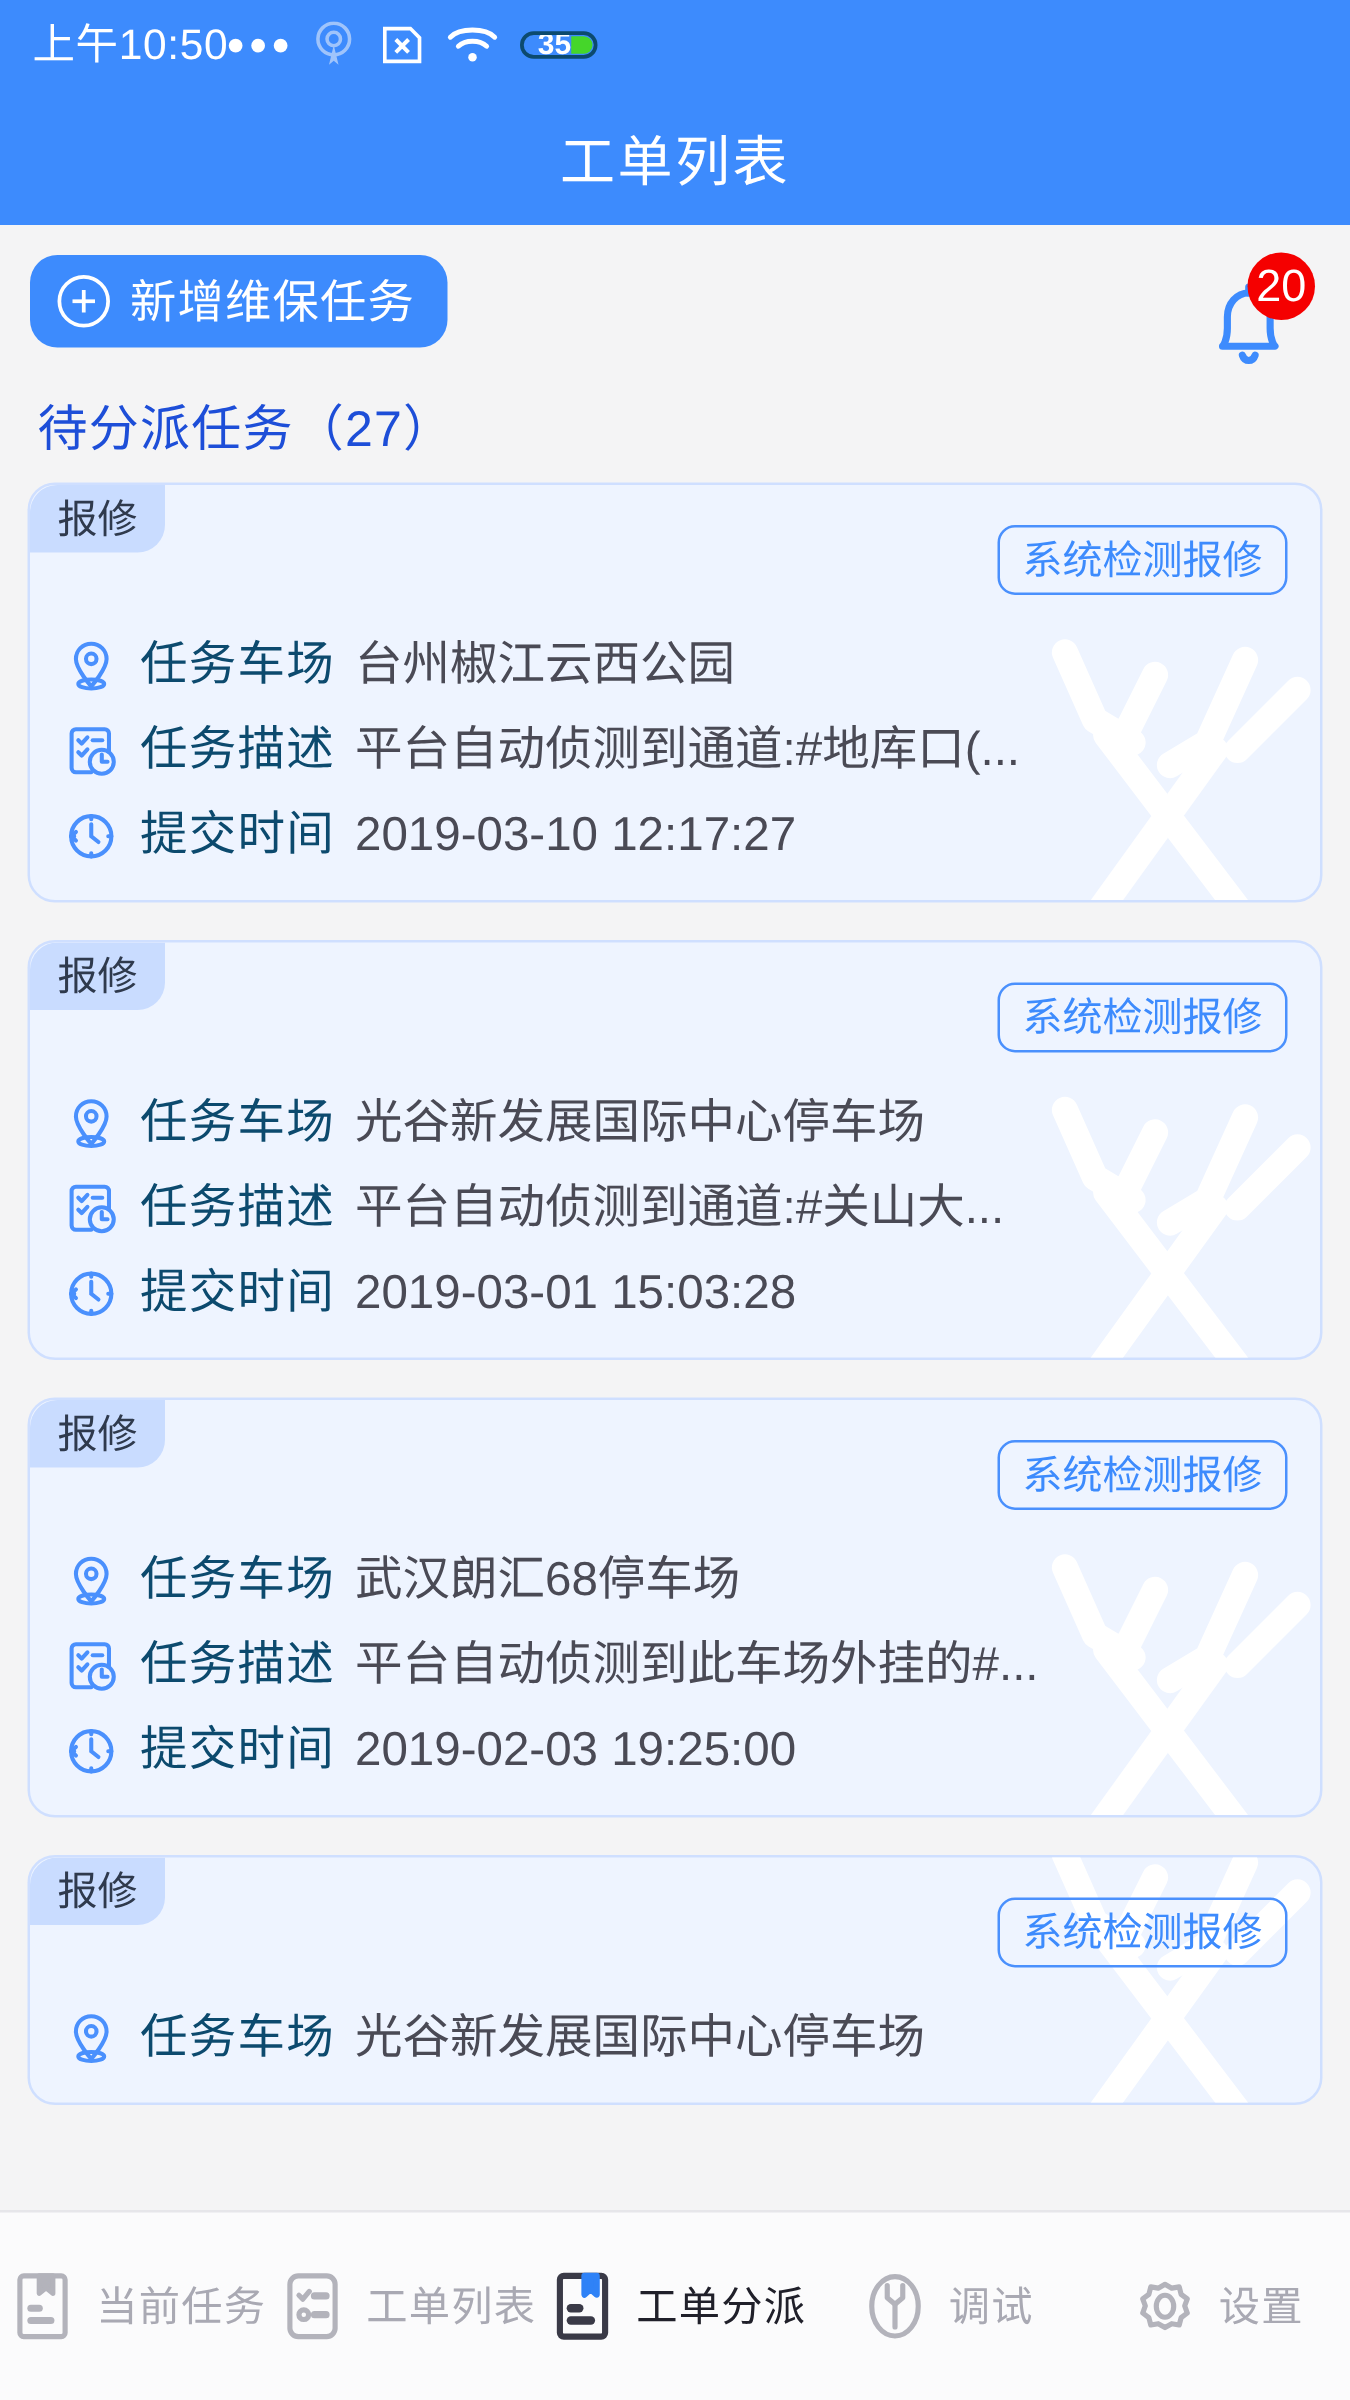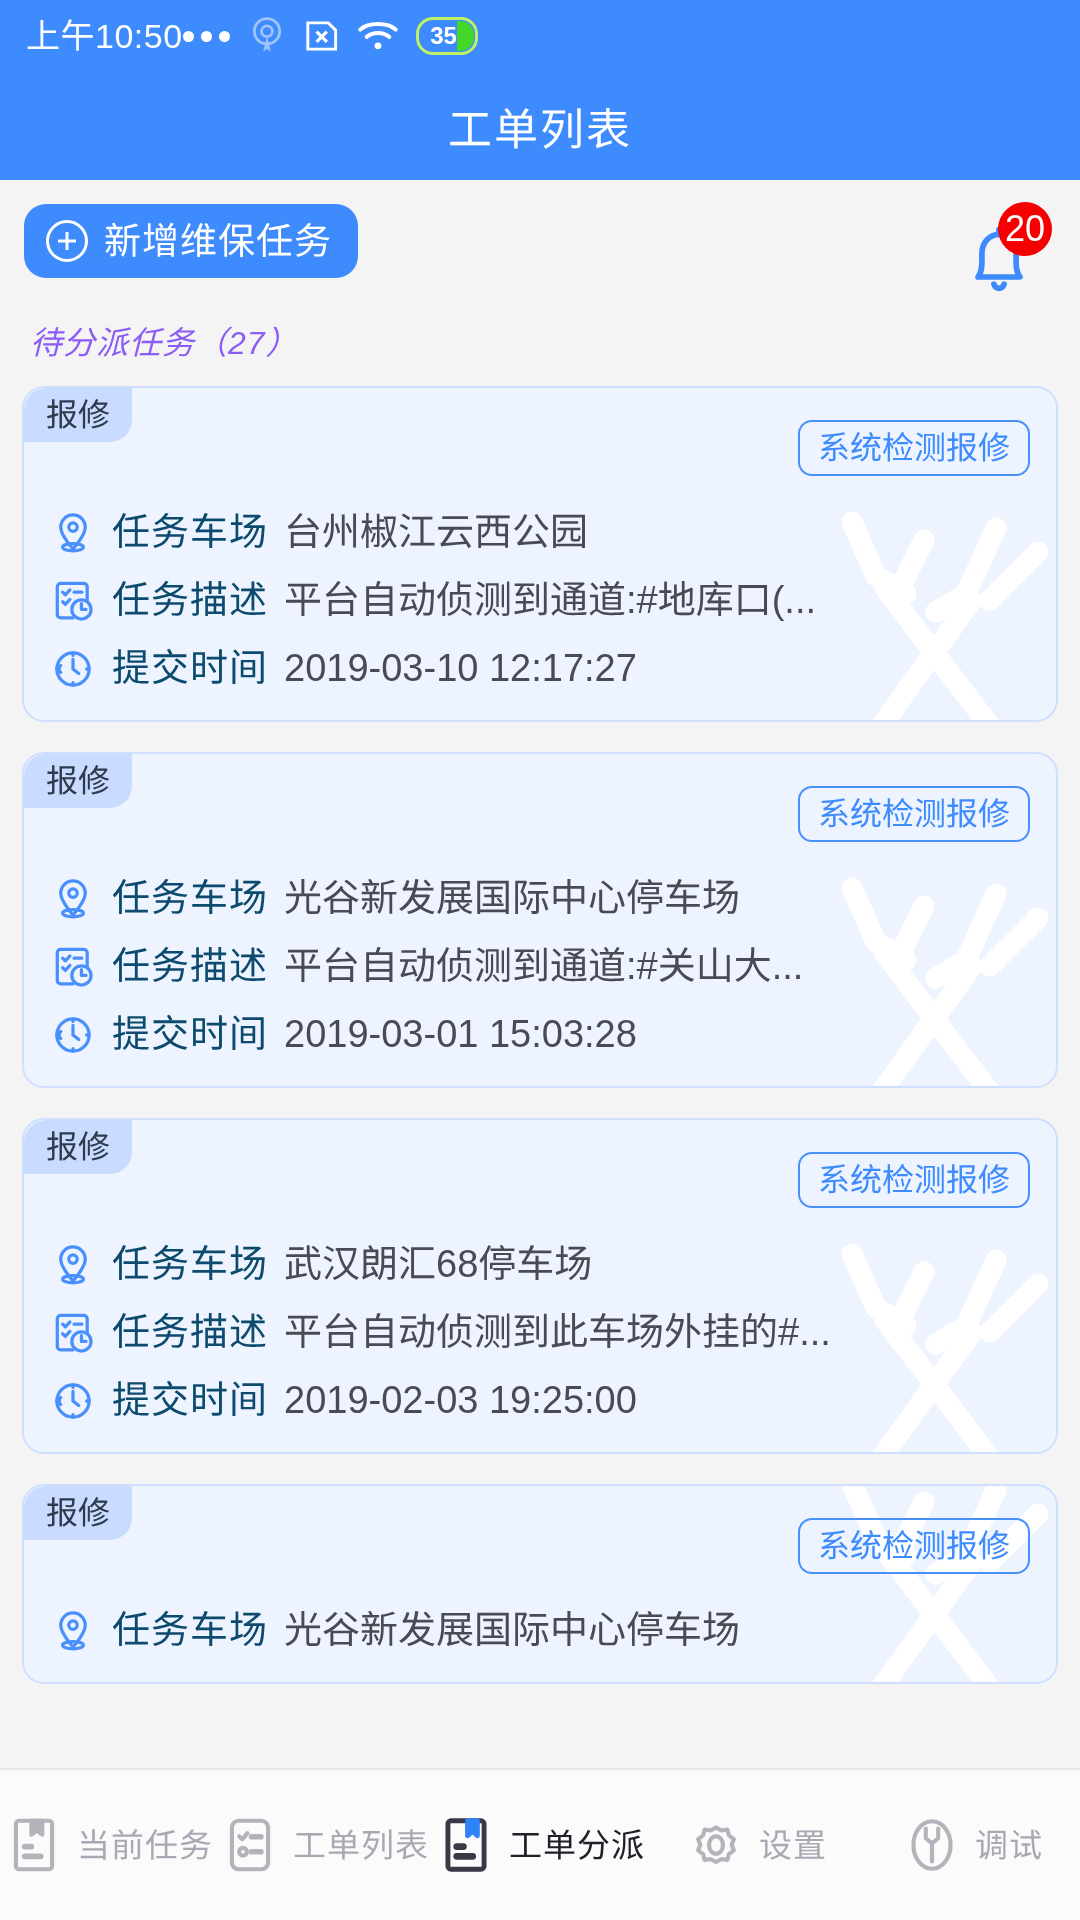--- a/index.html
+++ b/index.html
@@ -50,22 +50,22 @@
   }
   .dots i {
     display: block;
     width: 11px; height: 11px;
     border-radius: 50%;
     background: #ffffff;
   }
   .status-icons svg { display: block; }
   .batt {
     position: relative;
-    width: 62px; height: 38px;
-    border: 3px solid #bef264;
+    width: 62px; height: 22px;
+    border: 3px solid #0c4a6e;
     border-radius: 17px;
     display: flex;
     align-items: center;
     justify-content: flex-start;
     overflow: hidden;
   }
   .batt .fill {
     position: absolute;
     right: 1px; top: 1px; bottom: 1px;
     width: 17px;
@@ -162,24 +162,23 @@
     padding: 0 4px;
   }
 
   
   .section-label {
     flex: 0 0 auto;
     padding: 0 0 0 30px;
     height: 76px;
     display: flex;
     align-items: center;
-    color: #8b5cf6;
-    font-size: 32px;
+    color: #1d4ed8;
+    font-size: 40px;
     letter-spacing: 1px;
-    font-style: italic;
   }
 
   
   .list {
     flex: 1 1 auto;
     overflow: hidden;
     padding: 8px 22px 0 22px;
   }
 
   .card {
@@ -532,29 +531,29 @@
         <rect x="5" y="2.6" width="14" height="18.8" rx="1.2"></rect>
         <path d="M12.6 2.6 H16.4 V8.4 L14.5 6.7 L12.6 8.4 Z" fill="#2f82f7" stroke="#2f82f7"></path>
         <path d="M8.4 12.6 H11" stroke-width="2.6"></path>
         <path d="M8.4 16.4 H14.6" stroke-width="2.6"></path>
       </svg>
       <span class="tab-label">工单分派</span>
     </div>
 
     <div class="tab">
       <svg width="62" height="62" viewBox="0 0 24 24" fill="none" stroke="#b3b3bb" stroke-width="1.6" stroke-linecap="round" stroke-linejoin="round">
-        <path d="M12 3.2 L14.1 4.4 L16.4 4 L17 6.3 L18.9 7.7 L18.1 9.9 L18.9 12.1 L17 13.5 L16.4 15.8 L14.1 15.4 L12 16.6 L9.9 15.4 L7.6 15.8 L7 13.5 L5.1 12.1 L5.9 9.9 L5.1 7.7 L7 6.3 L7.6 4 L9.9 4.4 Z" transform="translate(0,2)"></path>
-        <ellipse cx="12" cy="12" rx="2.7" ry="3.4"></ellipse>
-      </svg>
-      <span class="tab-label">设置</span>
-    </div>
-
-    <div class="tab">
-      <svg width="62" height="62" viewBox="0 0 24 24" fill="none" stroke="#b3b3bb" stroke-width="1.6" stroke-linecap="round" stroke-linejoin="round">
         <ellipse cx="12" cy="12" rx="7.2" ry="9.2"></ellipse>
         <path d="M9.6 5.6 V9.4 L12 11.4 L14.4 9.4 V5.6"></path>
         <path d="M12 11.4 V18.4"></path>
       </svg>
       <span class="tab-label">调试</span>
     </div>
 
+    <div class="tab">
+      <svg width="62" height="62" viewBox="0 0 24 24" fill="none" stroke="#b3b3bb" stroke-width="1.6" stroke-linecap="round" stroke-linejoin="round">
+        <path d="M12 3.2 L14.1 4.4 L16.4 4 L17 6.3 L18.9 7.7 L18.1 9.9 L18.9 12.1 L17 13.5 L16.4 15.8 L14.1 15.4 L12 16.6 L9.9 15.4 L7.6 15.8 L7 13.5 L5.1 12.1 L5.9 9.9 L5.1 7.7 L7 6.3 L7.6 4 L9.9 4.4 Z" transform="translate(0,2)"></path>
+        <ellipse cx="12" cy="12" rx="2.7" ry="3.4"></ellipse>
+      </svg>
+      <span class="tab-label">设置</span>
+    </div>
+
   </div>
 </div>
 
 </body></html>

